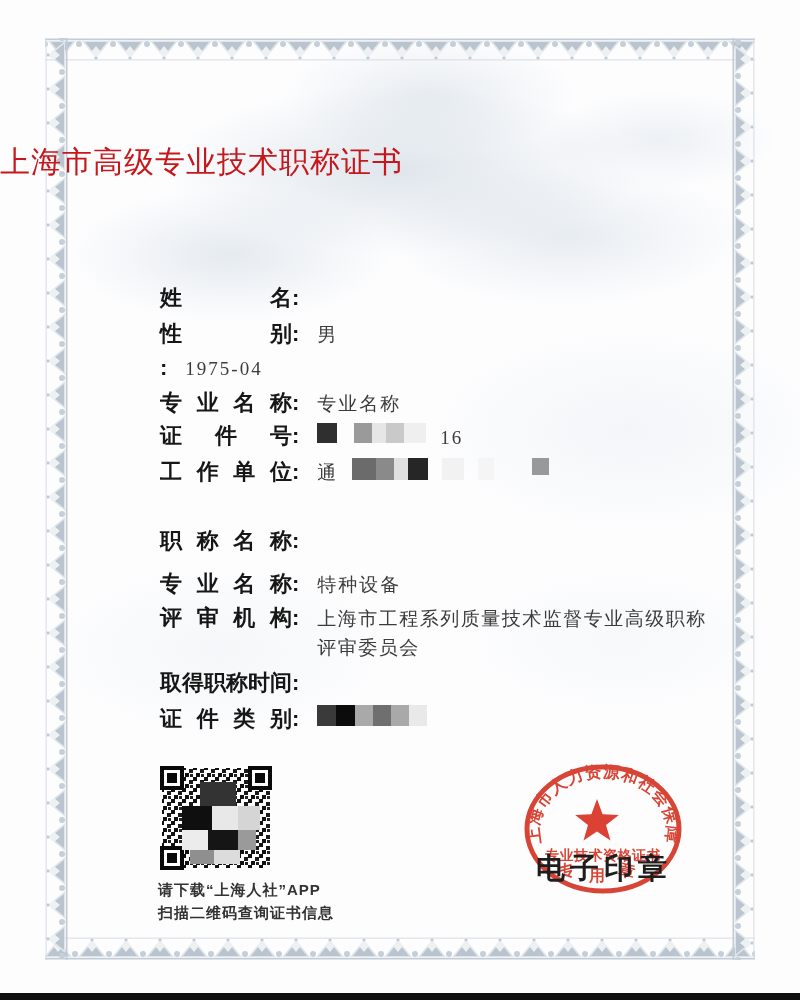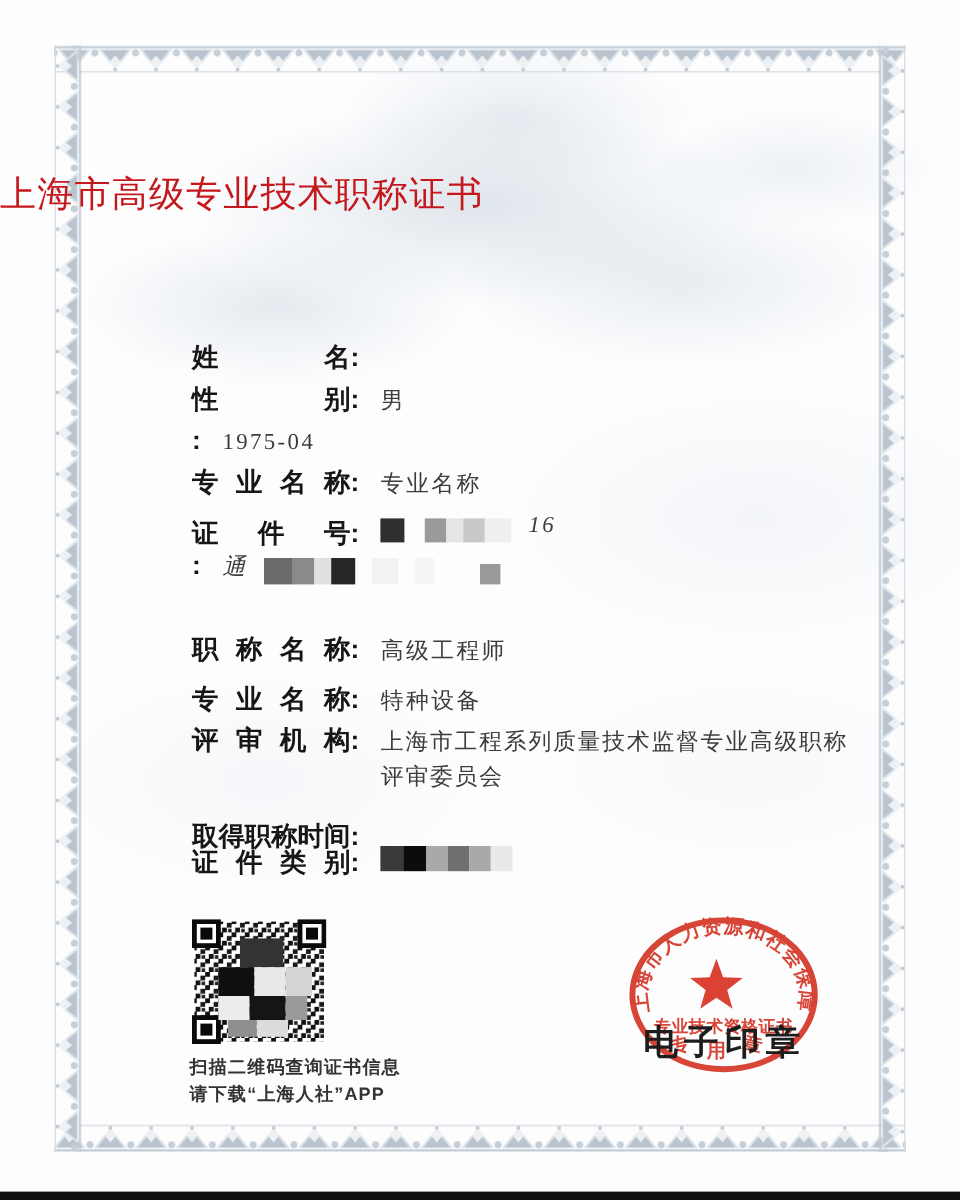--- a/index.html
+++ b/index.html
@@ -37,21 +37,21 @@
     font-size:22px;font-weight:bold;color:#161616;line-height:26px;
     text-align:justify;text-align-last:justify;
   }
   .colon{font-size:22px;font-weight:bold;color:#161616;line-height:26px;}
   .val{
     margin-left:6px;padding-left:12px;
     font-family:"Liberation Serif",serif;
     font-size:19px;color:#3c3c3c;letter-spacing:2px;line-height:29px;
   }
   .val.wrap{display:inline-block;width:400px;letter-spacing:1.5px;}
-  .valflex{display:flex;align-items:flex-end;margin-left:18px;font-style:italic;}
+  .valflex{display:flex;align-items:flex-start;margin-left:18px;}
   .rb{display:inline-block;height:20px;}
   .qr-caption{
     position:absolute;left:158px;top:878px;
     font-size:15px;font-weight:bold;color:#333333;
     line-height:23px;letter-spacing:1px;
   }
   .seal-overlay{
     position:absolute;left:536px;top:849px;
     font-size:29px;font-weight:bold;color:#1d1d1d;
     letter-spacing:5px;white-space:nowrap;
@@ -126,52 +126,52 @@
       <span class="rb" style="width:20px;background:#2f2f2f"></span>
       <span class="rb" style="width:18px;background:#9a9a9a;margin-left:17px"></span>
       <span class="rb" style="width:14px;background:#e6e6e6"></span>
       <span class="rb" style="width:18px;background:#c9c9c9"></span>
       <span class="rb" style="width:22px;background:#efefef"></span>
       <span class="val" style="margin-left:14px;padding-left:0">16</span>
     </span>
   </div>
 
   <div class="row" style="top:458px">
+    <span class="lbl">工作单位</span>
       <span class="colon">:</span>
     <span class="valflex">
       <span class="val" style="margin-left:0;padding-left:0">通</span>
       <span class="rb" style="width:24px;height:22px;background:#6b6b6b;margin-left:14px"></span>
       <span class="rb" style="width:18px;height:22px;background:#8a8a8a"></span>
       <span class="rb" style="width:14px;height:22px;background:#e0e0e0"></span>
       <span class="rb" style="width:20px;height:22px;background:#262626"></span>
       <span class="rb" style="width:22px;height:22px;background:#f2f2f2;margin-left:14px"></span>
       <span class="rb" style="width:16px;height:22px;background:#f5f5f5;margin-left:14px"></span>
       <span class="rb" style="width:17px;height:17px;background:#999999;margin-left:38px"></span>
     </span>
   </div>
 
   <div class="row" style="top:528px">
     <span class="lbl">职称名称</span>
       <span class="colon">:</span>
-    <span class="val">高级工程师</span>
   </div>
 
   <div class="row" style="top:570px">
     <span class="lbl">专业名称</span>
       <span class="colon">:</span>
     <span class="val">特种设备</span>
   </div>
 
   <div class="row" style="top:604px">
     <span class="lbl">评审机构</span>
       <span class="colon">:</span>
     <span class="val wrap">上海市工程系列质量技术监督专业高级职称评审委员会</span>
   </div>
 
-  <div class="row" style="top:684px">
+  <div class="row" style="top:670px">
     <span class="lbl">取得职称时间</span>
       <span class="colon">:</span>
   </div>
 
   <div class="row" style="top:705px">
     <span class="lbl">证件类别</span>
       <span class="colon">:</span>
     <span class="valflex">
       <span class="rb" style="width:19px;height:21px;background:#3a3a3a"></span>
       <span class="rb" style="width:19px;height:21px;background:#0c0c0c"></span>
@@ -217,22 +217,22 @@
       <rect x="78" y="40" width="22" height="24" fill="#d5d5d5"></rect>
       <rect x="22" y="64" width="26" height="20" fill="#ececec"></rect>
       <rect x="48" y="64" width="30" height="20" fill="#151515"></rect>
       <rect x="78" y="64" width="18" height="20" fill="#9a9a9a"></rect>
       <rect x="30" y="84" width="24" height="14" fill="#8f8f8f"></rect>
       <rect x="54" y="84" width="26" height="14" fill="#dcdcdc"></rect>
     </g>
   </svg>
 
   <div class="qr-caption">
+    <div>请下载“上海人社”APP</div>
     <div>扫描二维码查询证书信息</div>
-    <div>请下载“上海人社”APP</div>
   </div>
 
   <svg style="position:absolute;left:495px;top:733px;opacity:.93" width="220" height="175" viewBox="0 0 220 175">
     <defs>
       <path id="sealArc" d="M 47,112 A 64,52 0 1 1 169,112" fill="none"></path>
     </defs>
     <ellipse cx="108" cy="96" rx="76" ry="62" fill="none" stroke="#d53827" stroke-width="5"></ellipse>
     <text font-size="16.5" font-weight="bold" fill="#d53827" letter-spacing="1" font-family="Liberation Sans, sans-serif">
       <textPath href="#sealArc" startOffset="2">上海市人力资源和社会保障局</textPath>
     </text>

